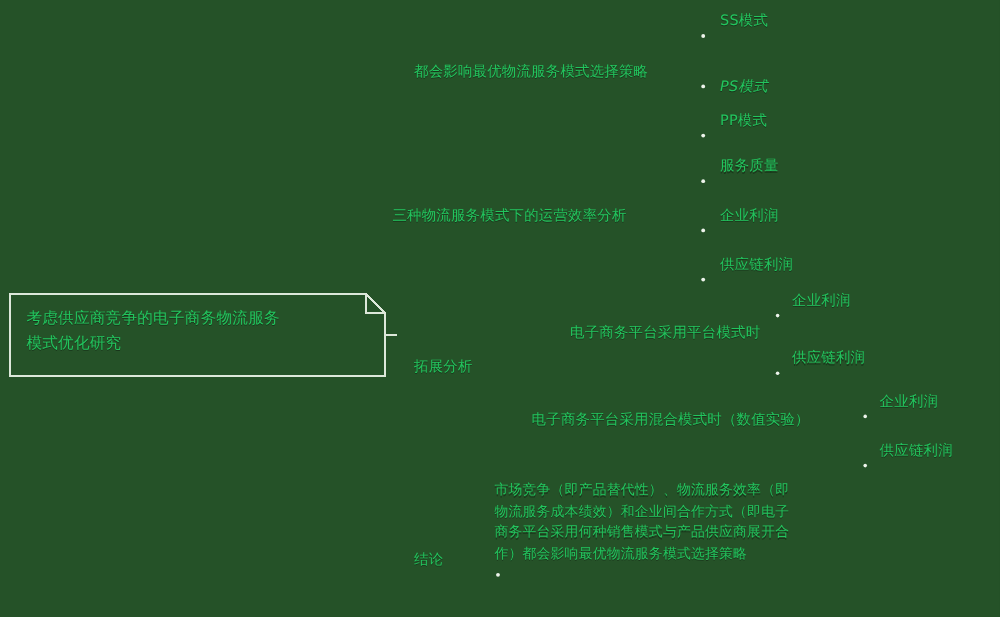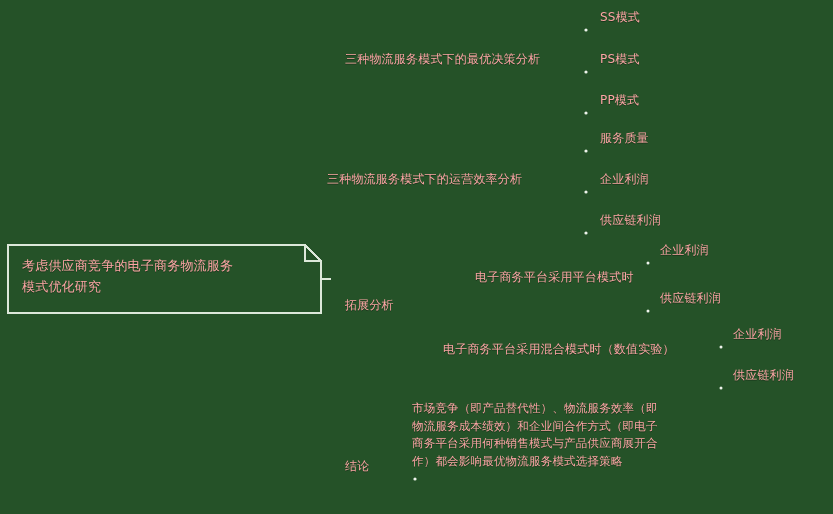--- a/index.html
+++ b/index.html
@@ -10,21 +10,21 @@
     font-family:"DejaVu Sans","Liberation Sans",sans-serif;
     overflow:hidden;
     position:relative;
   }
   #map{
     position:absolute;inset:0;
     width:833px;height:514px;
   }
   .node-text{
     position:absolute;
-    color:#fca5a5;
+    color:#22c55e;
     font-size:12px;
     line-height:16px;
     white-space:pre;
     letter-spacing:0.2px;
     text-shadow:0 1px 0 rgba(0,0,0,.35);
   }
   .root-text{
     font-size:13px;
     line-height:21px;
     white-space:pre-line;
@@ -112,23 +112,23 @@
   <g>
     <line x1="331" y1="479" x2="412" y2="479" stroke="url(#lineGrad)" stroke-width="2.6"></line>
     <line x1="412" y1="479" x2="712" y2="479" stroke="url(#lineGrad)" stroke-width="2.4"></line>
     <circle cx="415" cy="479" r="1.6" fill="#eef4ec"></circle>
   </g>
 </svg>
 
 <div class="node-text root-text" style="left:22px;top:255px;width:280px;">考虑供应商竞争的电子商务物流服务
 模式优化研究</div>
 
-<div class="node-text" style="left:345px;top:51px;">三种物流服务模式下的最优决策分析</div>
+<div class="node-text" style="left:345px;top:51px;">都会影响最优物流服务模式选择策略</div>
 <div class="node-text" style="left:600px;top:9px;">SS模式</div>
-<div class="node-text" style="left:600px;top:51px;">PS模式</div>
+<div class="node-text" style="left:600px;top:64px;font-style:italic;">PS模式</div>
 <div class="node-text" style="left:600px;top:92px;">PP模式</div>
 
 <div class="node-text" style="left:327px;top:171px;">三种物流服务模式下的运营效率分析</div>
 <div class="node-text" style="left:600px;top:130px;">服务质量</div>
 <div class="node-text" style="left:600px;top:171px;">企业利润</div>
 <div class="node-text" style="left:600px;top:212px;">供应链利润</div>
 
 <div class="node-text" style="left:345px;top:297px;font-family:Liberation Serif, serif;">拓展分析</div>
 <div class="node-text" style="left:443px;top:269px;padding-left:32px;">电子商务平台采用平台模式时</div>
 <div class="node-text" style="left:660px;top:242px;">企业利润</div>

